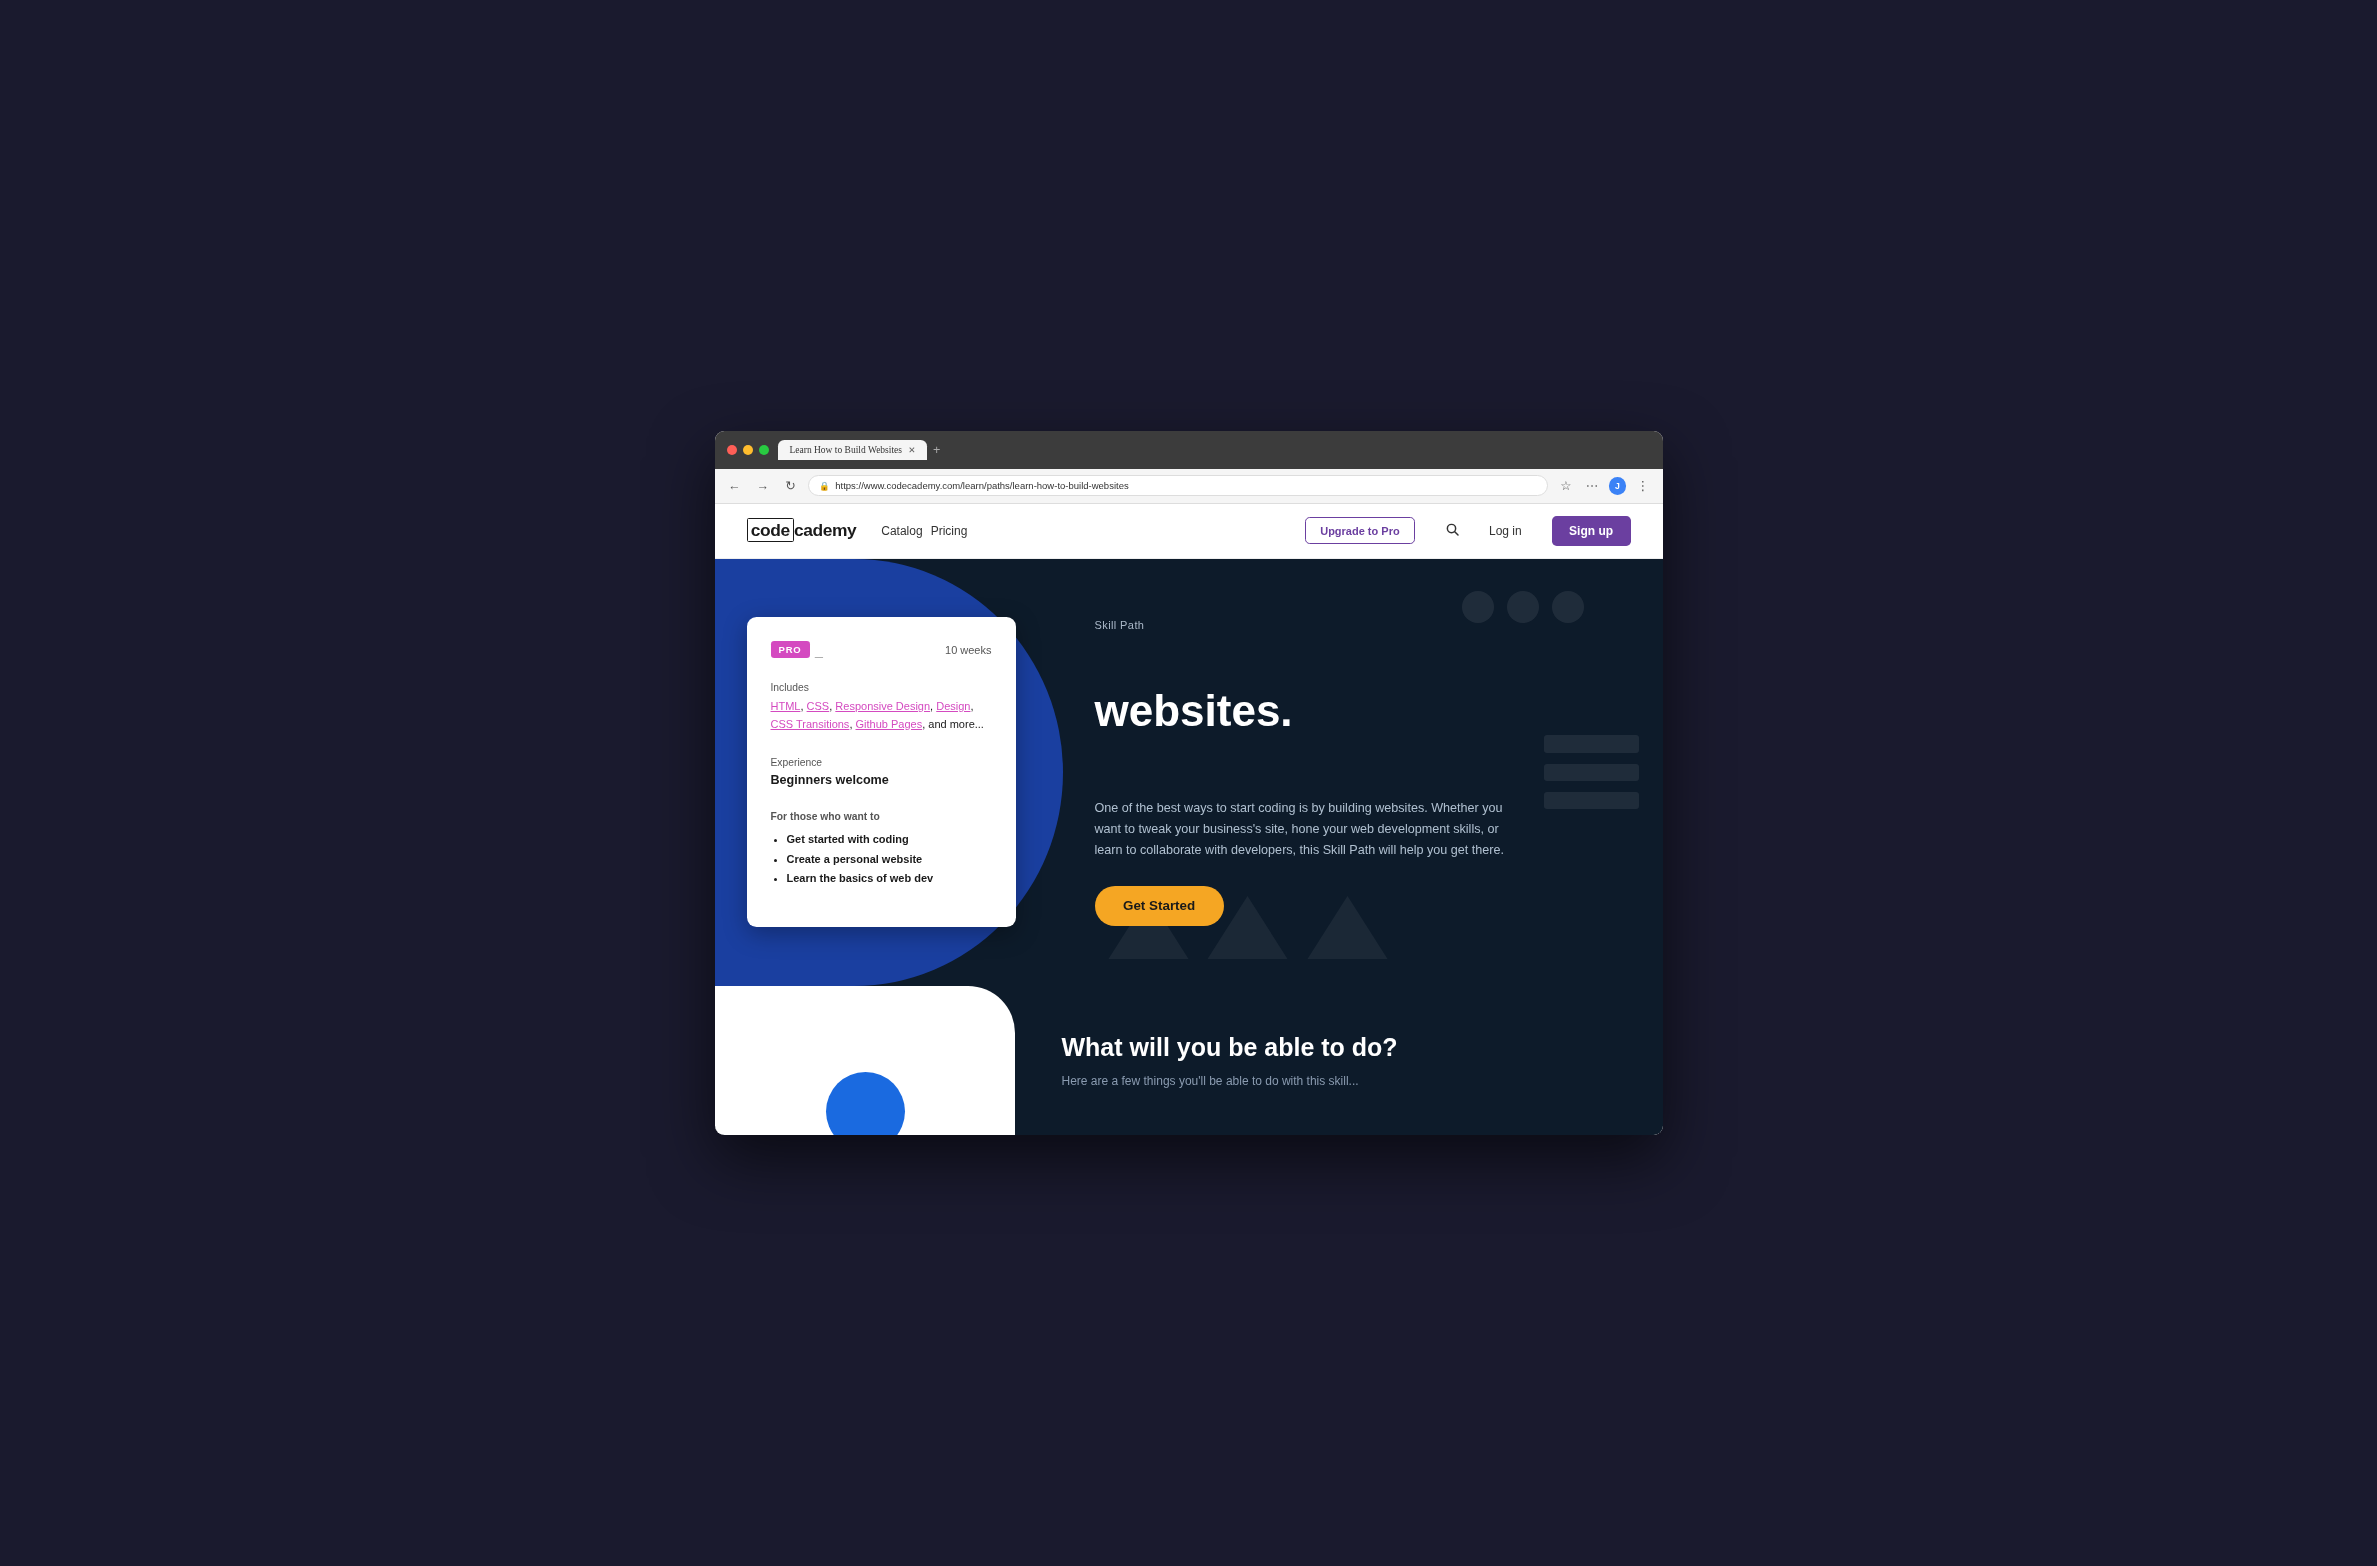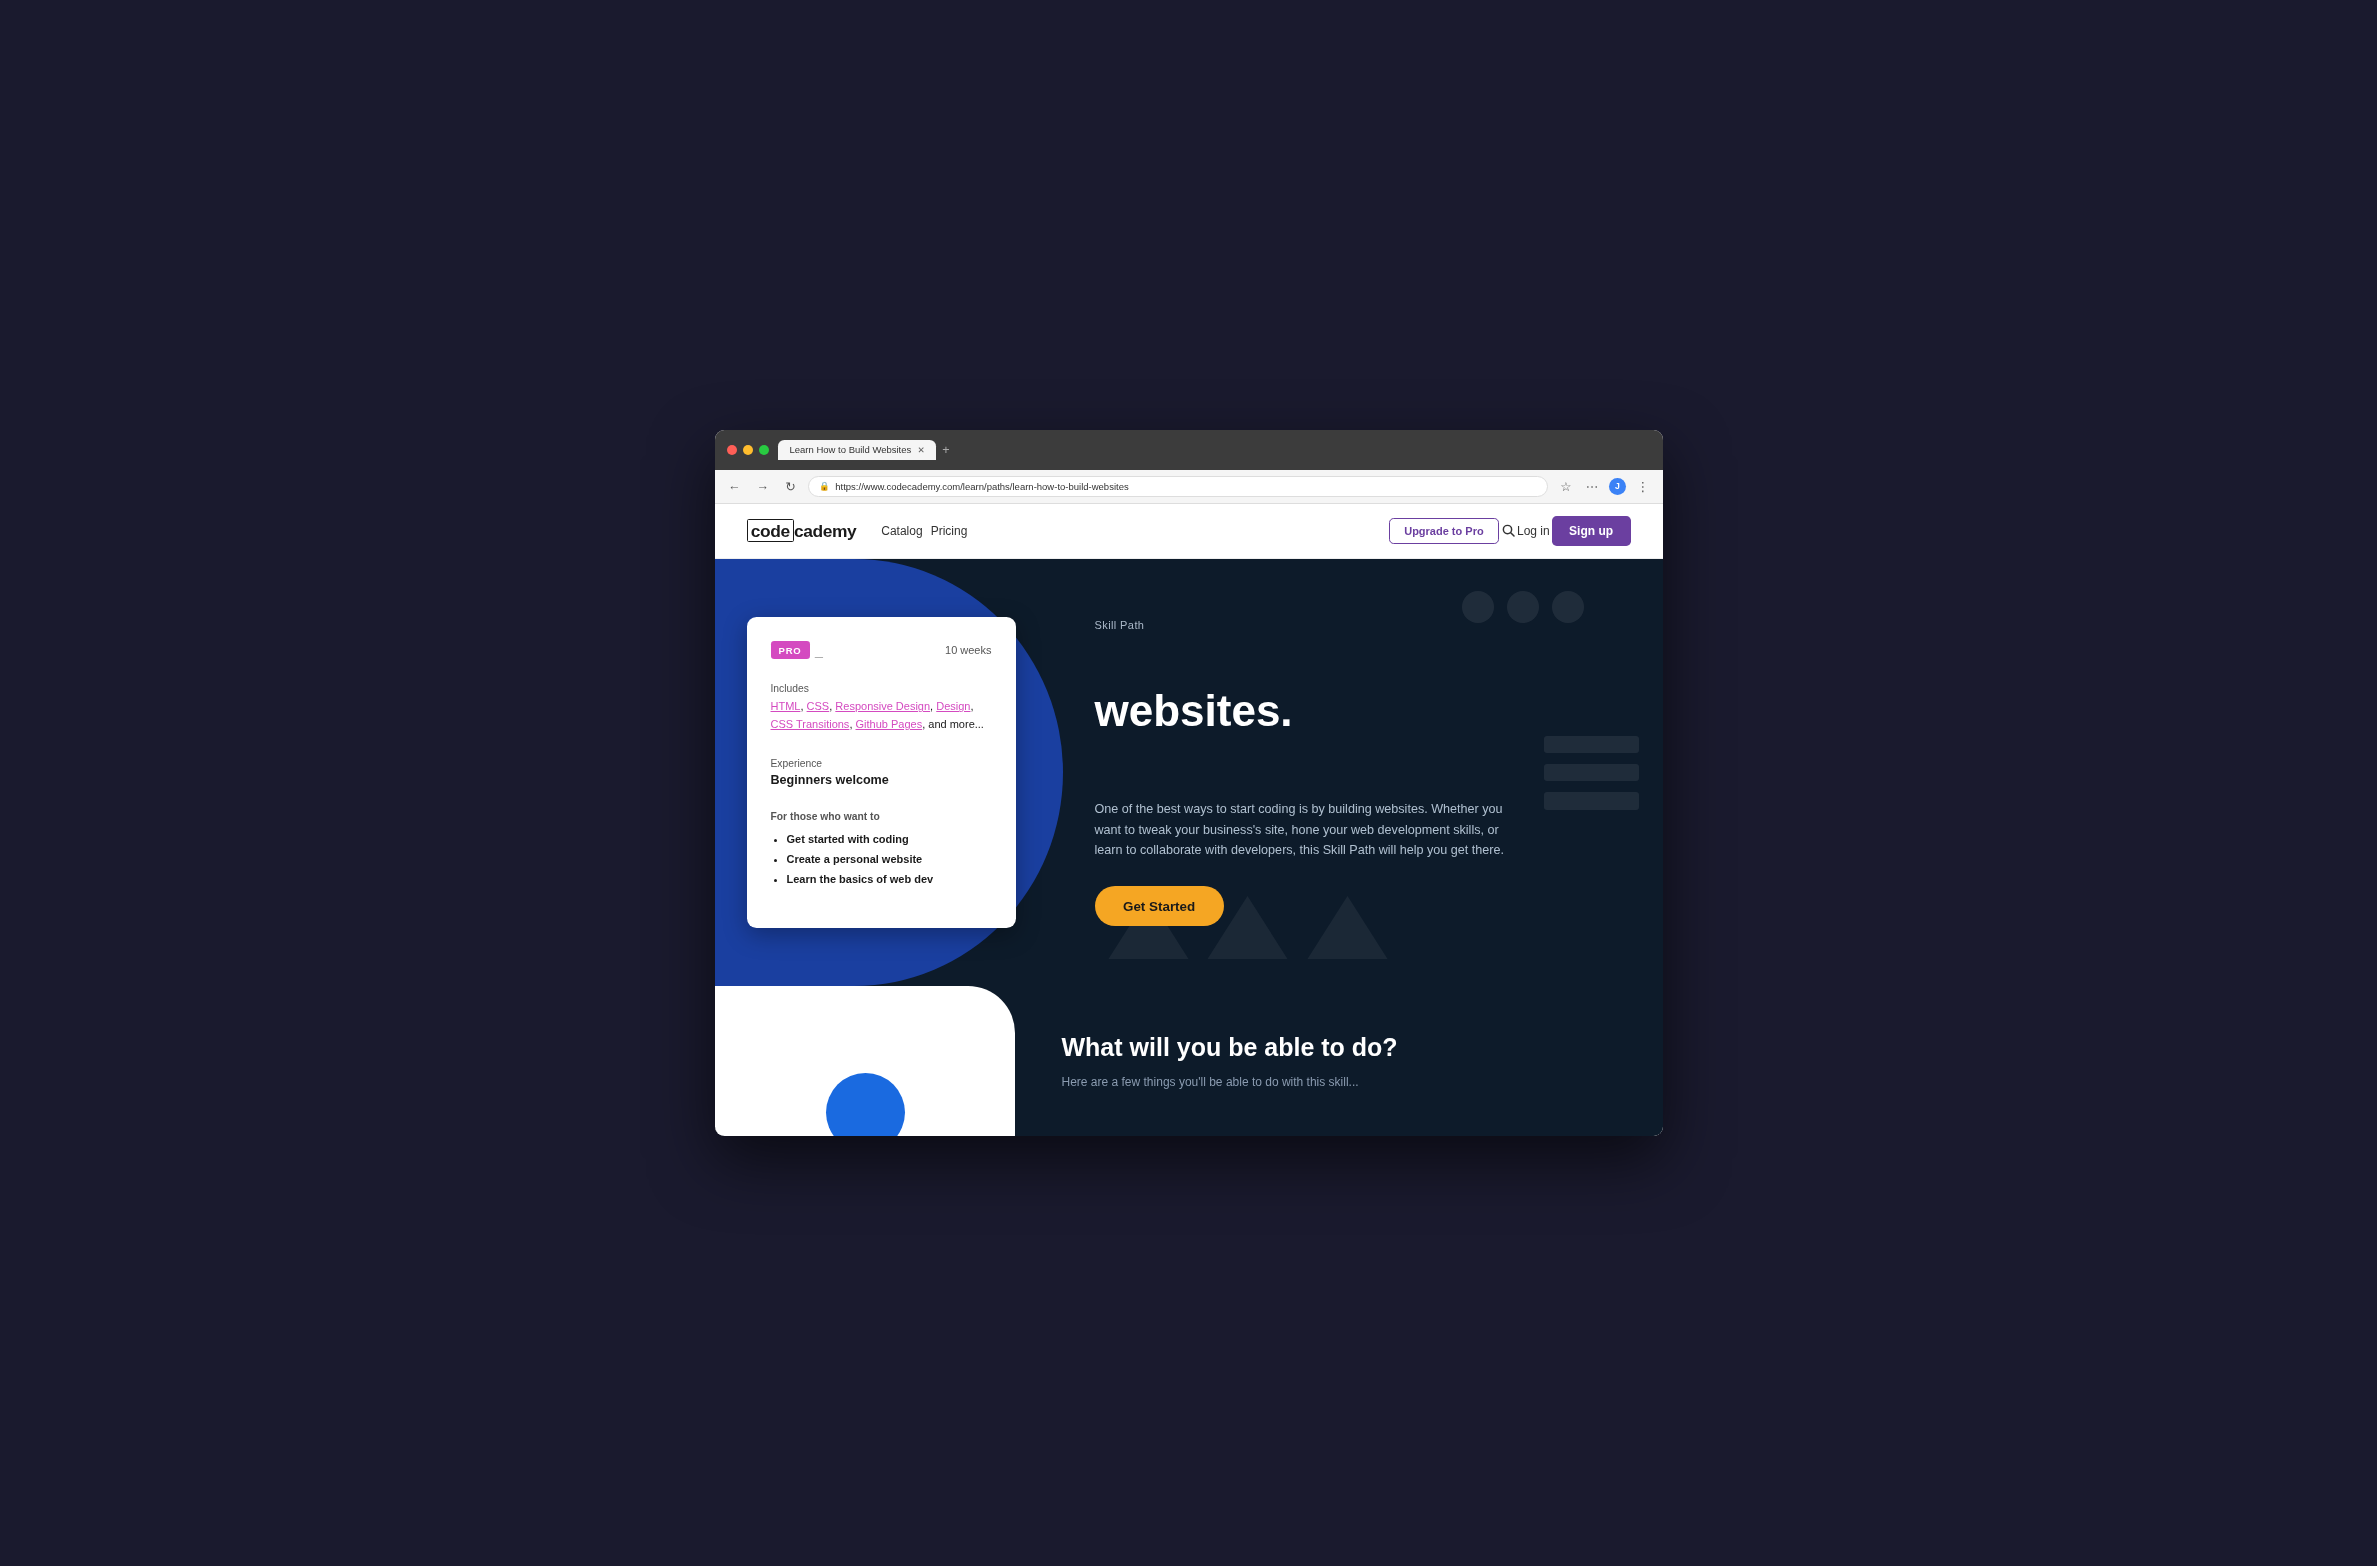--- a/index.html
+++ b/index.html
@@ -53,20 +53,21 @@
     .tab-active {
       background: #f5f5f5;
       border-radius: 6.3px 6.3px 0 0;
       padding: 4.7px 11px;
       font-size: 9.5px;
       color: #333;
       display: flex;
       align-items: center;
       gap: 6.3px;
       white-space: nowrap;
+      font-family: Liberation Serif, serif;
     }
 
     .tab-close {
       font-size: 8.7px;
       color: #666;
       cursor: pointer;
     }
 
     .tab-new {
       color: #aaa;
@@ -170,21 +171,21 @@
       font-size: 12px;
       color: #333;
       text-decoration: none;
       font-weight: 500;
     }
 
     .nav-right {
       margin-left: auto;
       display: flex;
       align-items: center;
-      gap: 2px;
+      gap: 30px;
       justify-content: flex-end;
     }
 
     .btn-upgrade-pro {
       border: 1.6px solid #6b3fa0;
       color: #6b3fa0;
       background: none;
       padding: 6.3px 14.2px;
       border-radius: 4.7px;
       font-size: 11px;

